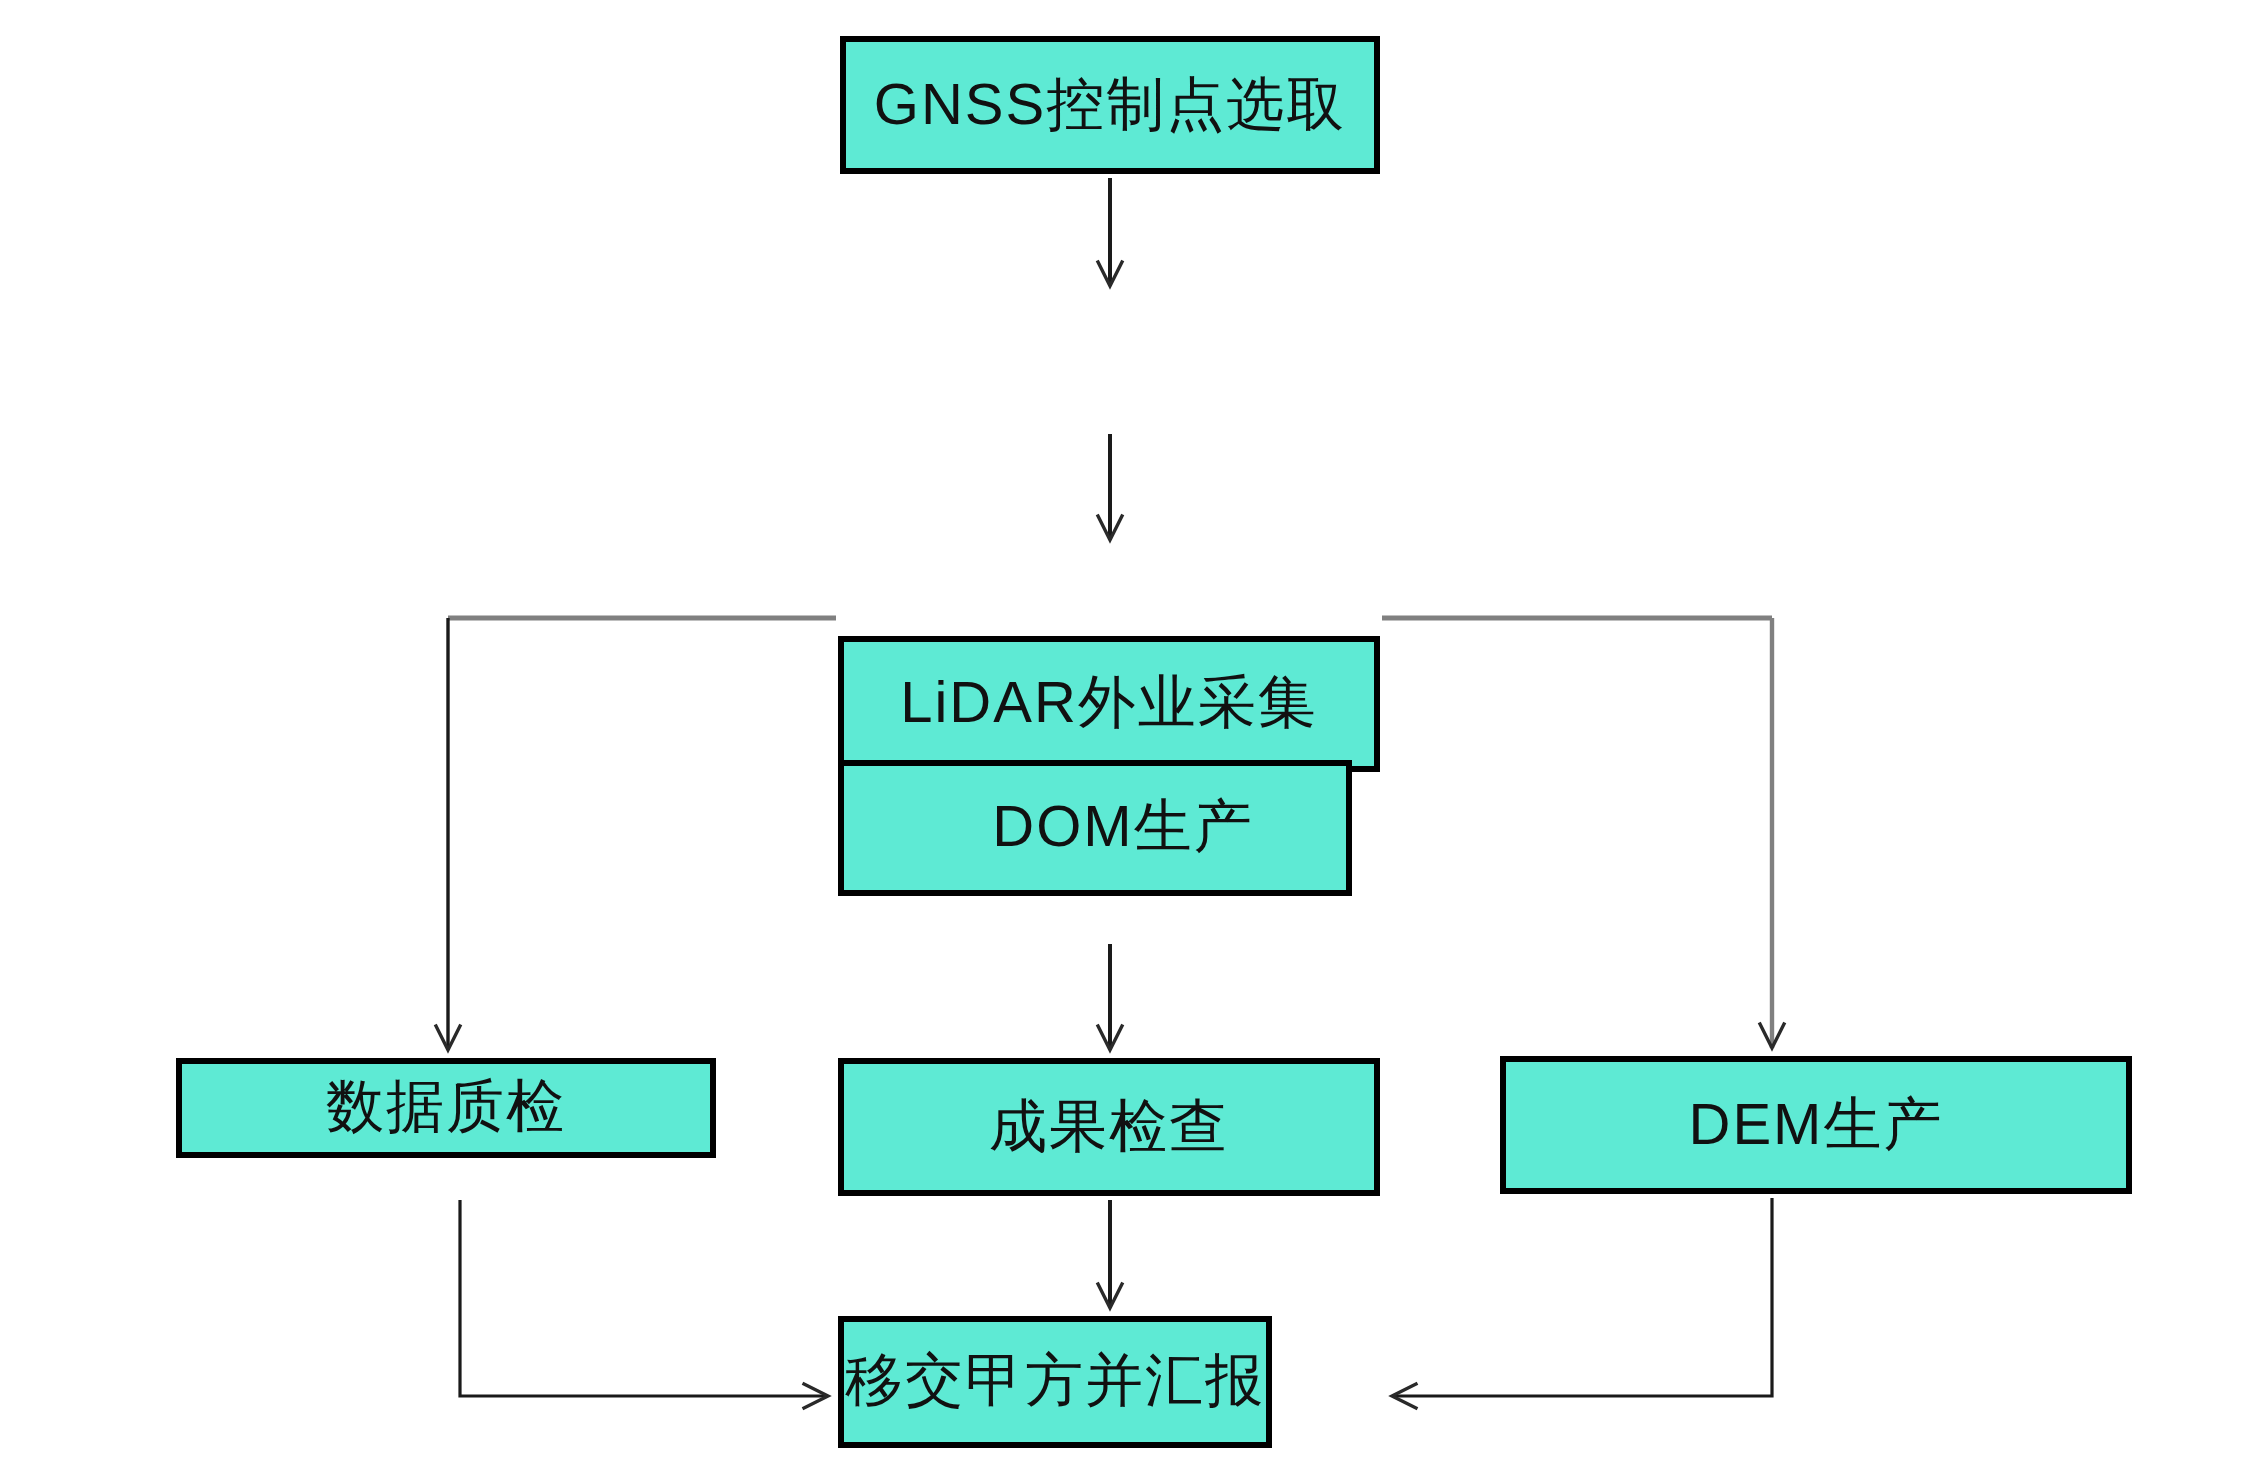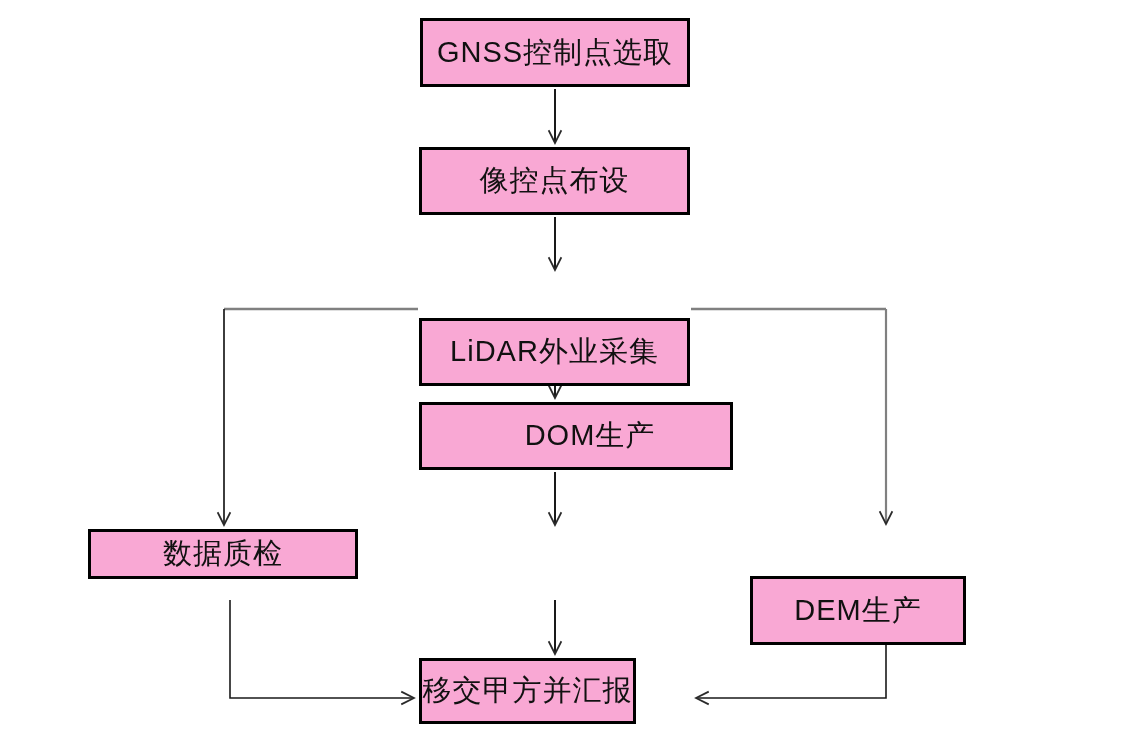--- a/index.html
+++ b/index.html
@@ -20,39 +20,39 @@
     left: 0;
     top: 0;
     width: 1126px;
     height: 741px;
     z-index: 0;
   }
   .node {
     position: absolute;
     box-sizing: border-box;
     border: 3px solid #000000;
-    background: #f9a8d4;
+    background: #5eead4;
     display: flex;
     align-items: center;
     justify-content: center;
     z-index: 1;
     color: #111111;
     font-size: 29px;
     letter-spacing: 1px;
     white-space: nowrap;
     text-align: center;
   }
   
   .n-gnss         { left: 420px; top: 18px;  width: 270px; height: 69px; }
   .n-imgctrl      { left: 419px; top: 147px; width: 271px; height: 68px; }
   .n-lidar        { left: 419px; top: 274px; width: 271px; height: 68px; margin-top: 44px; }
-  .n-dom          { left: 419px; top: 402px; width: 314px; height: 68px; padding-left: 28px; }
+  .n-dom          { left: 419px; top: 380px; width: 257px; height: 68px; padding-left: 28px; }
   .n-dataqc       { left: 88px;  top: 529px; width: 270px; height: 50px; }
   .n-resultcheck  { left: 419px; top: 529px; width: 271px; height: 69px; }
-  .n-dem          { left: 750px; top: 528px; width: 216px; height: 69px; margin-top: 48px; }
+  .n-dem          { left: 750px; top: 528px; width: 316px; height: 69px; }
   .n-handover     { left: 419px; top: 658px; width: 217px; height: 66px; }
 </style>
 </head>
 <body>
 
 <div class="canvas">
 
   <svg class="wires" viewBox="0 0 1126 741" xmlns="http://www.w3.org/2000/svg">
     <defs>
       <marker id="vhead" viewBox="0 0 16 16" refX="14" refY="8" markerWidth="17" markerHeight="17" markerUnits="userSpaceOnUse" orient="auto">
@@ -74,36 +74,36 @@
 
     <path d="M230 600 V698 H414" fill="none" stroke="#1a1a1a" stroke-width="1.6" marker-end="url(#vhead)"></path>
 
     <path d="M886 599 V698 H696" fill="none" stroke="#1a1a1a" stroke-width="1.6" marker-end="url(#vhead)"></path>
   </svg>
 
   <div class="node n-gnss">
     <span>GNSS控制点选取</span>
   </div>
 
-  <div class="node n-imgctrl">
-    <span>像控点布设</span>
-  </div>
 
   <div class="node n-lidar">
     <span>LiDAR外业采集</span>
   </div>
 
   <div class="node n-dom">
     <span>DOM生产</span>
   </div>
 
   <div class="node n-dataqc">
     <span>数据质检</span>
   </div>
 
+  <div class="node n-resultcheck">
+    <span>成果检查</span>
+  </div>
 
   <div class="node n-dem">
     <span>DEM生产</span>
   </div>
 
   <div class="node n-handover">
     <span>移交甲方并汇报</span>
   </div>
 
 </div>

